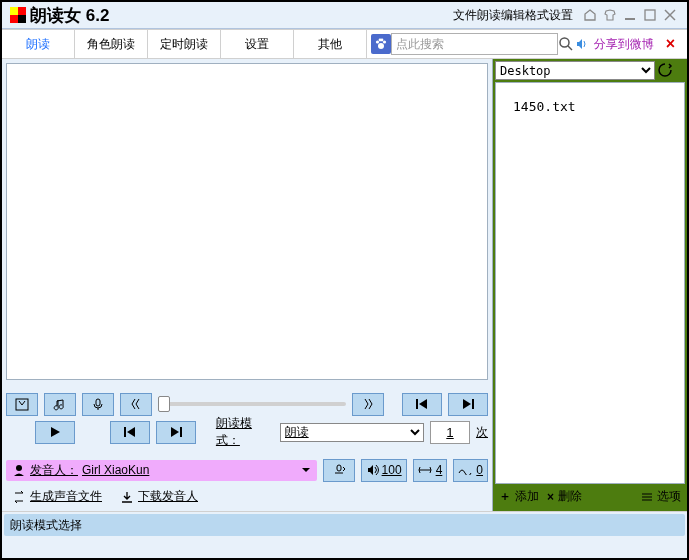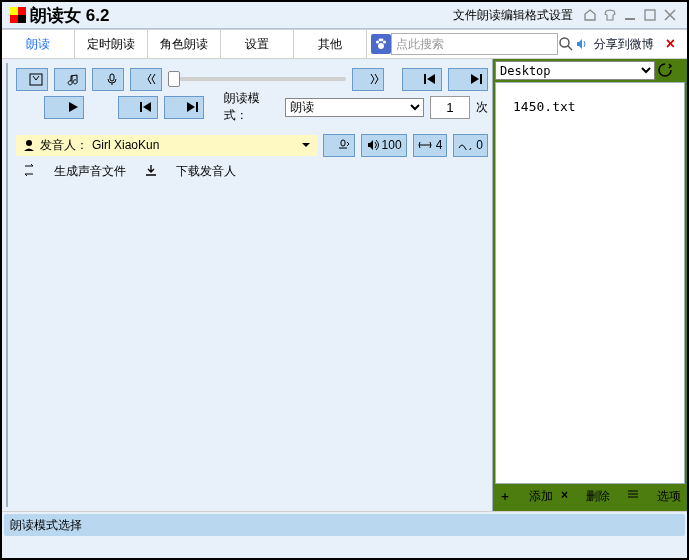--- a/index.html
+++ b/index.html
@@ -10,36 +10,36 @@
 .menubar{margin-left:auto;display:flex;align-items:center;padding-right:6px;}
 .menubar span{cursor:pointer;}
 .win-icons{display:flex;gap:6px;margin-left:10px;align-items:center;}
 .win-icons svg{display:block;}
 .toolbar{height:28px;background:#fff;border-top:1px solid #d0d0d0;border-bottom:1px solid #d0d0d0;display:flex;align-items:stretch;}
 .tab{padding:0 12px;display:flex;align-items:center;border-right:1px solid #d0d0d0;cursor:pointer;min-width:48px;justify-content:center;}
 .tab.active{color:#1a6dff;}
 .search-area{display:flex;align-items:center;flex:1;padding:0 4px;}
 .paw-icon{width:20px;height:20px;background:#4a6acc;border-radius:2px;display:flex;align-items:center;justify-content:center;}
 .search-box{flex:1;height:18px;border:1px solid #b0b0b0;padding:1px 4px;color:#999;display:flex;align-items:center;}
-.share-link{color:#0f172a;padding:0 4px;cursor:pointer;}
+.share-link{color:#a21caf;padding:0 4px;cursor:pointer;}
 .close-x{color:#d00;font-weight:bold;font-size:16px;padding:0 8px;cursor:pointer;}
 .main{display:flex;height:452px;border-bottom:1px solid #d0d0d0;}
-.left{flex:1;display:flex;flex-direction:row;background:#e8f1fa;border-right:1px solid #a0b0c0;}
+.left{flex:1;display:flex;flex-direction:column;background:#e8f1fa;border-right:1px solid #a0b0c0;text-decoration:underline;}
 .canvas{flex:1;margin:4px;background:#fff;border:1px solid #a0b0c0;}
 .controls{padding:4px;}
 .row{display:flex;align-items:center;gap:6px;margin:4px 0;height:24px;}
-.btn{background:#b9d8f0;border:1px solid #6a9acc;height:21px;display:flex;align-items:center;justify-content:flex-end;padding:0 4px;cursor:pointer;min-width:22px;}
+.btn{background:#b9d8f0;border:1px solid #6a9acc;height:21px;display:flex;align-items:center;justify-content:center;padding:0 4px;cursor:pointer;min-width:22px;}
 .btn.wide{min-width:30px;}
 .slider-track{flex:1;height:4px;background:#d0d0d0;border-radius:2px;position:relative;}
 .slider-thumb{width:10px;height:14px;background:#fff;border:1px solid #888;position:absolute;top:-6px;left:0;border-radius:2px;}
 select.sel,input.sel{height:19px;border:1px solid #888;font-size:12px;background:#fff;}
 .count-input{width:34px;height:19px;border:1px solid #999;text-align:center;}
-.speaker-row{background:#fef9c3;padding:2px 6px;display:flex;align-items:center;border-radius:2px;gap:4px;}
+.speaker-row{background:#f0abfc;padding:2px 6px;display:flex;align-items:center;border-radius:2px;gap:4px;}
 .link-buttons{display:flex;gap:18px;align-items:center;}
-.link-btn{display:flex;align-items:flex-start;gap:18px;cursor:pointer;}
+.link-btn{display:flex;align-items:center;gap:4px;cursor:pointer;}
 .checkbox-row{display:flex;align-items:center;gap:4px;}
 .right{width:190px;background:#4d7c0f;display:flex;flex-direction:column;padding:2px;}
 .right select{width:160px;font-family:monospace;}
 .refresh-icon{width:18px;height:18px;cursor:pointer;}
 .file-list{flex:1;background:#fff;border:1px solid #a0b0c0;margin-top:2px;font-family:"SimSun",monospace;font-size:13px;padding:15px;}
 .file-item{padding:1px 2px;}
 .right-toolbar{display:flex;gap:8px;padding:4px;align-items:center;}
 .statusbar{height:22px;background:#b9d8f0;display:flex;align-items:center;padding:0 6px;font-size:12px;margin:2px;border-radius:2px;}
 .hlinkrow{display:flex;justify-content:space-between;align-items:center;padding:2px 6px;}
 </style>
@@ -78,22 +78,22 @@
         <svg width="14" height="14">
             <line x1="2" y1="2" x2="12" y2="12" stroke="#888" stroke-width="1.5"></line>
             <line x1="12" y1="2" x2="2" y2="12" stroke="#888" stroke-width="1.5"></line>
           </svg>
       </div>
     </div>
   </div>
 
   <div class="toolbar">
     <div class="tab active">朗读</div>
+    <div class="tab">角色朗读</div>
     <div class="tab">定时朗读</div>
-    <div class="tab">角色朗读</div>
     <div class="tab">设置</div>
     <div class="tab">其他</div>
     <div class="search-area">
       <div class="paw-icon">
         <svg width="14" height="14">
             <g fill="#fff">
               <circle cx="7" cy="9" r="3"></circle>
               <circle cx="3.5" cy="5" r="1.6"></circle>
               <circle cx="10.5" cy="5" r="1.6"></circle>
               <circle cx="6" cy="3" r="1.4"></circle>

